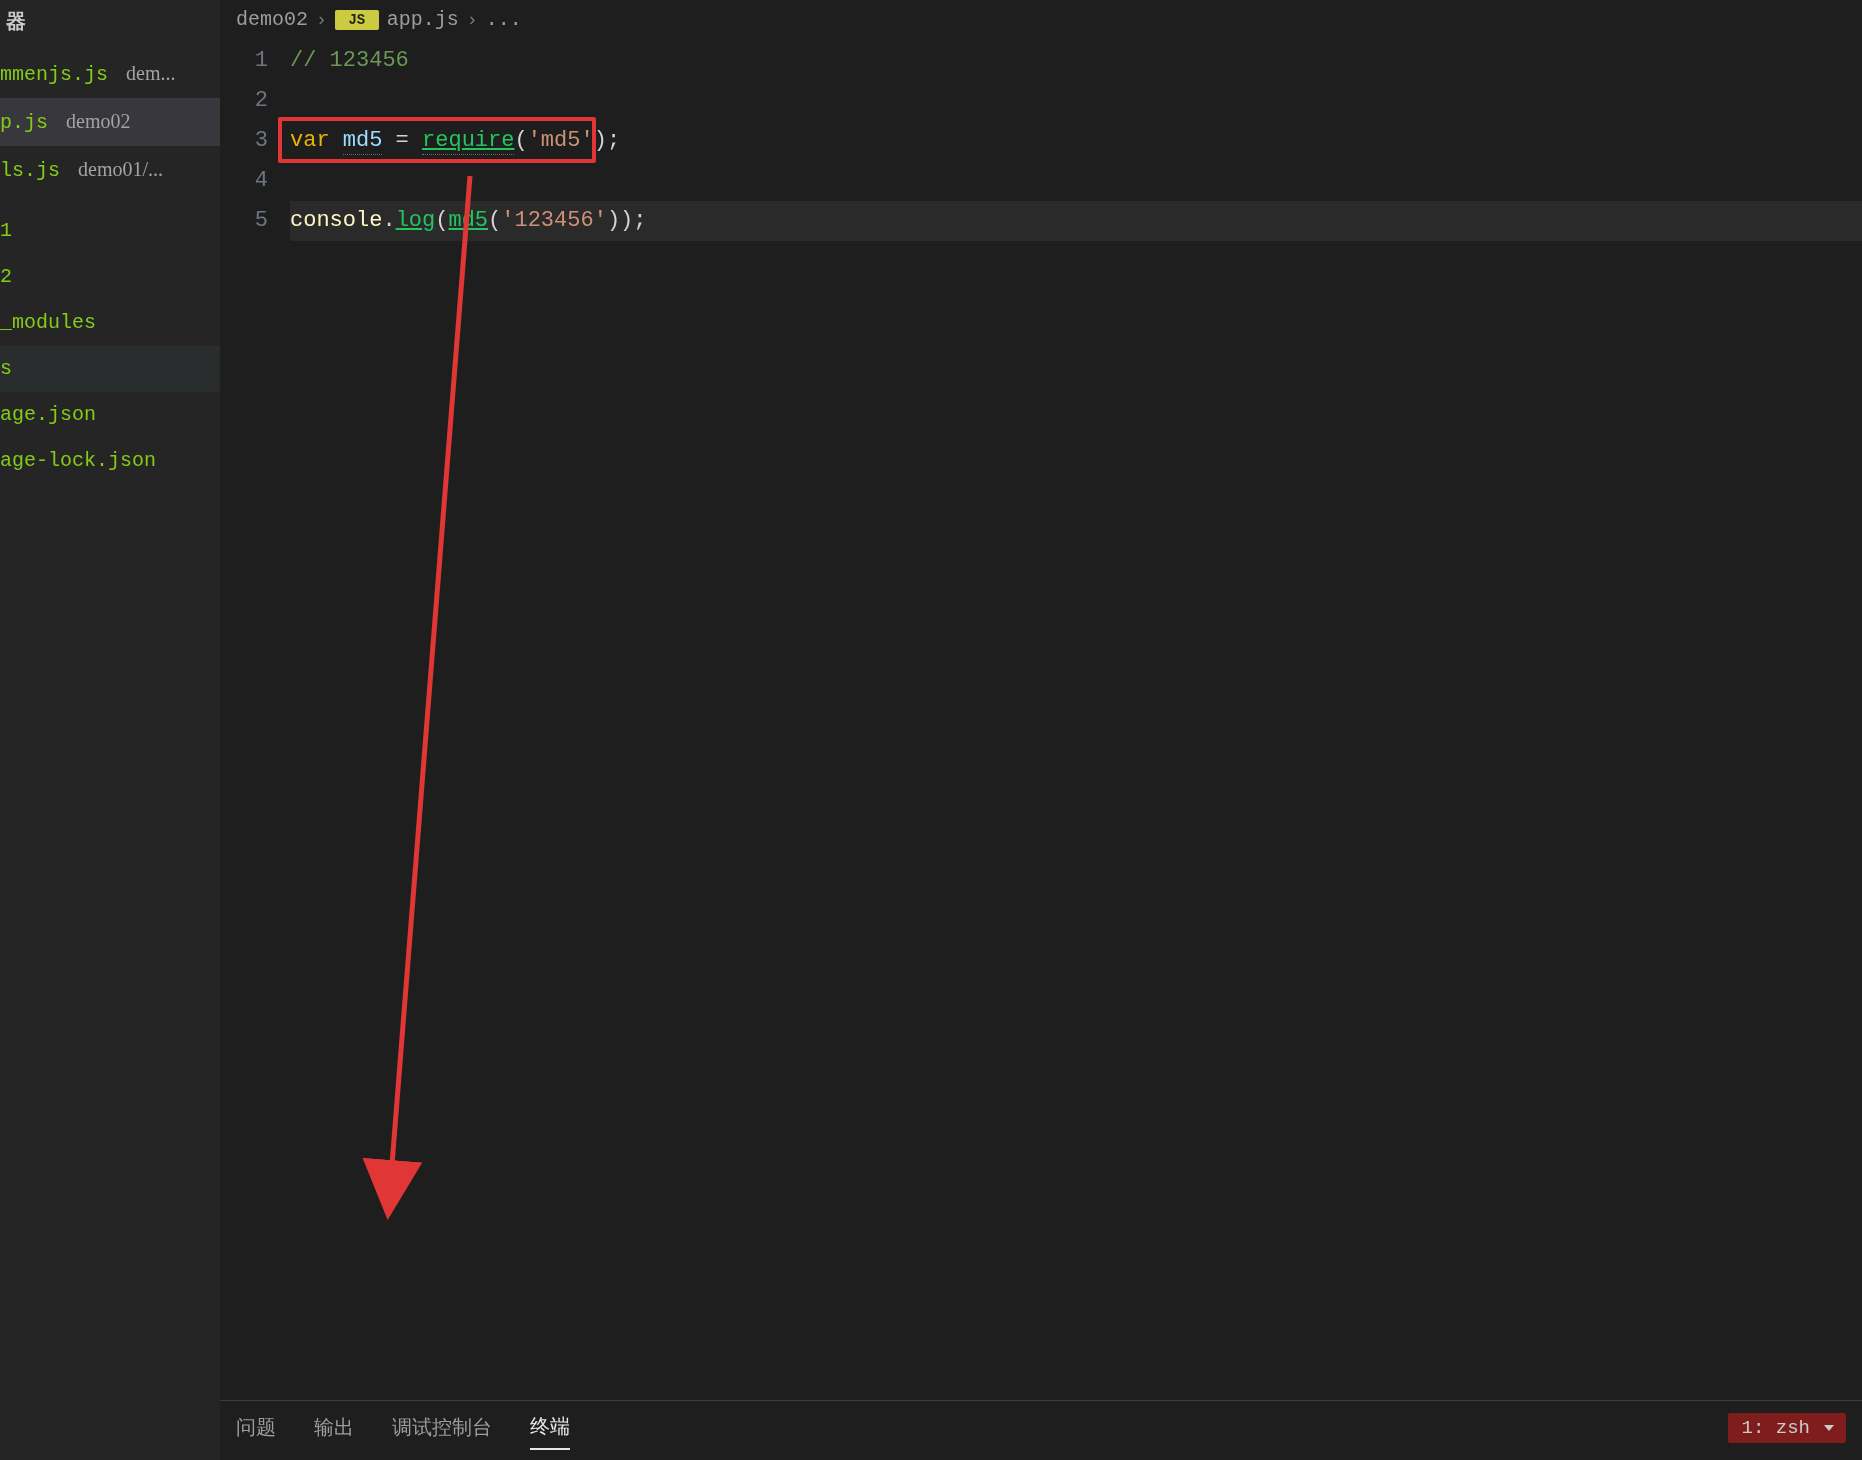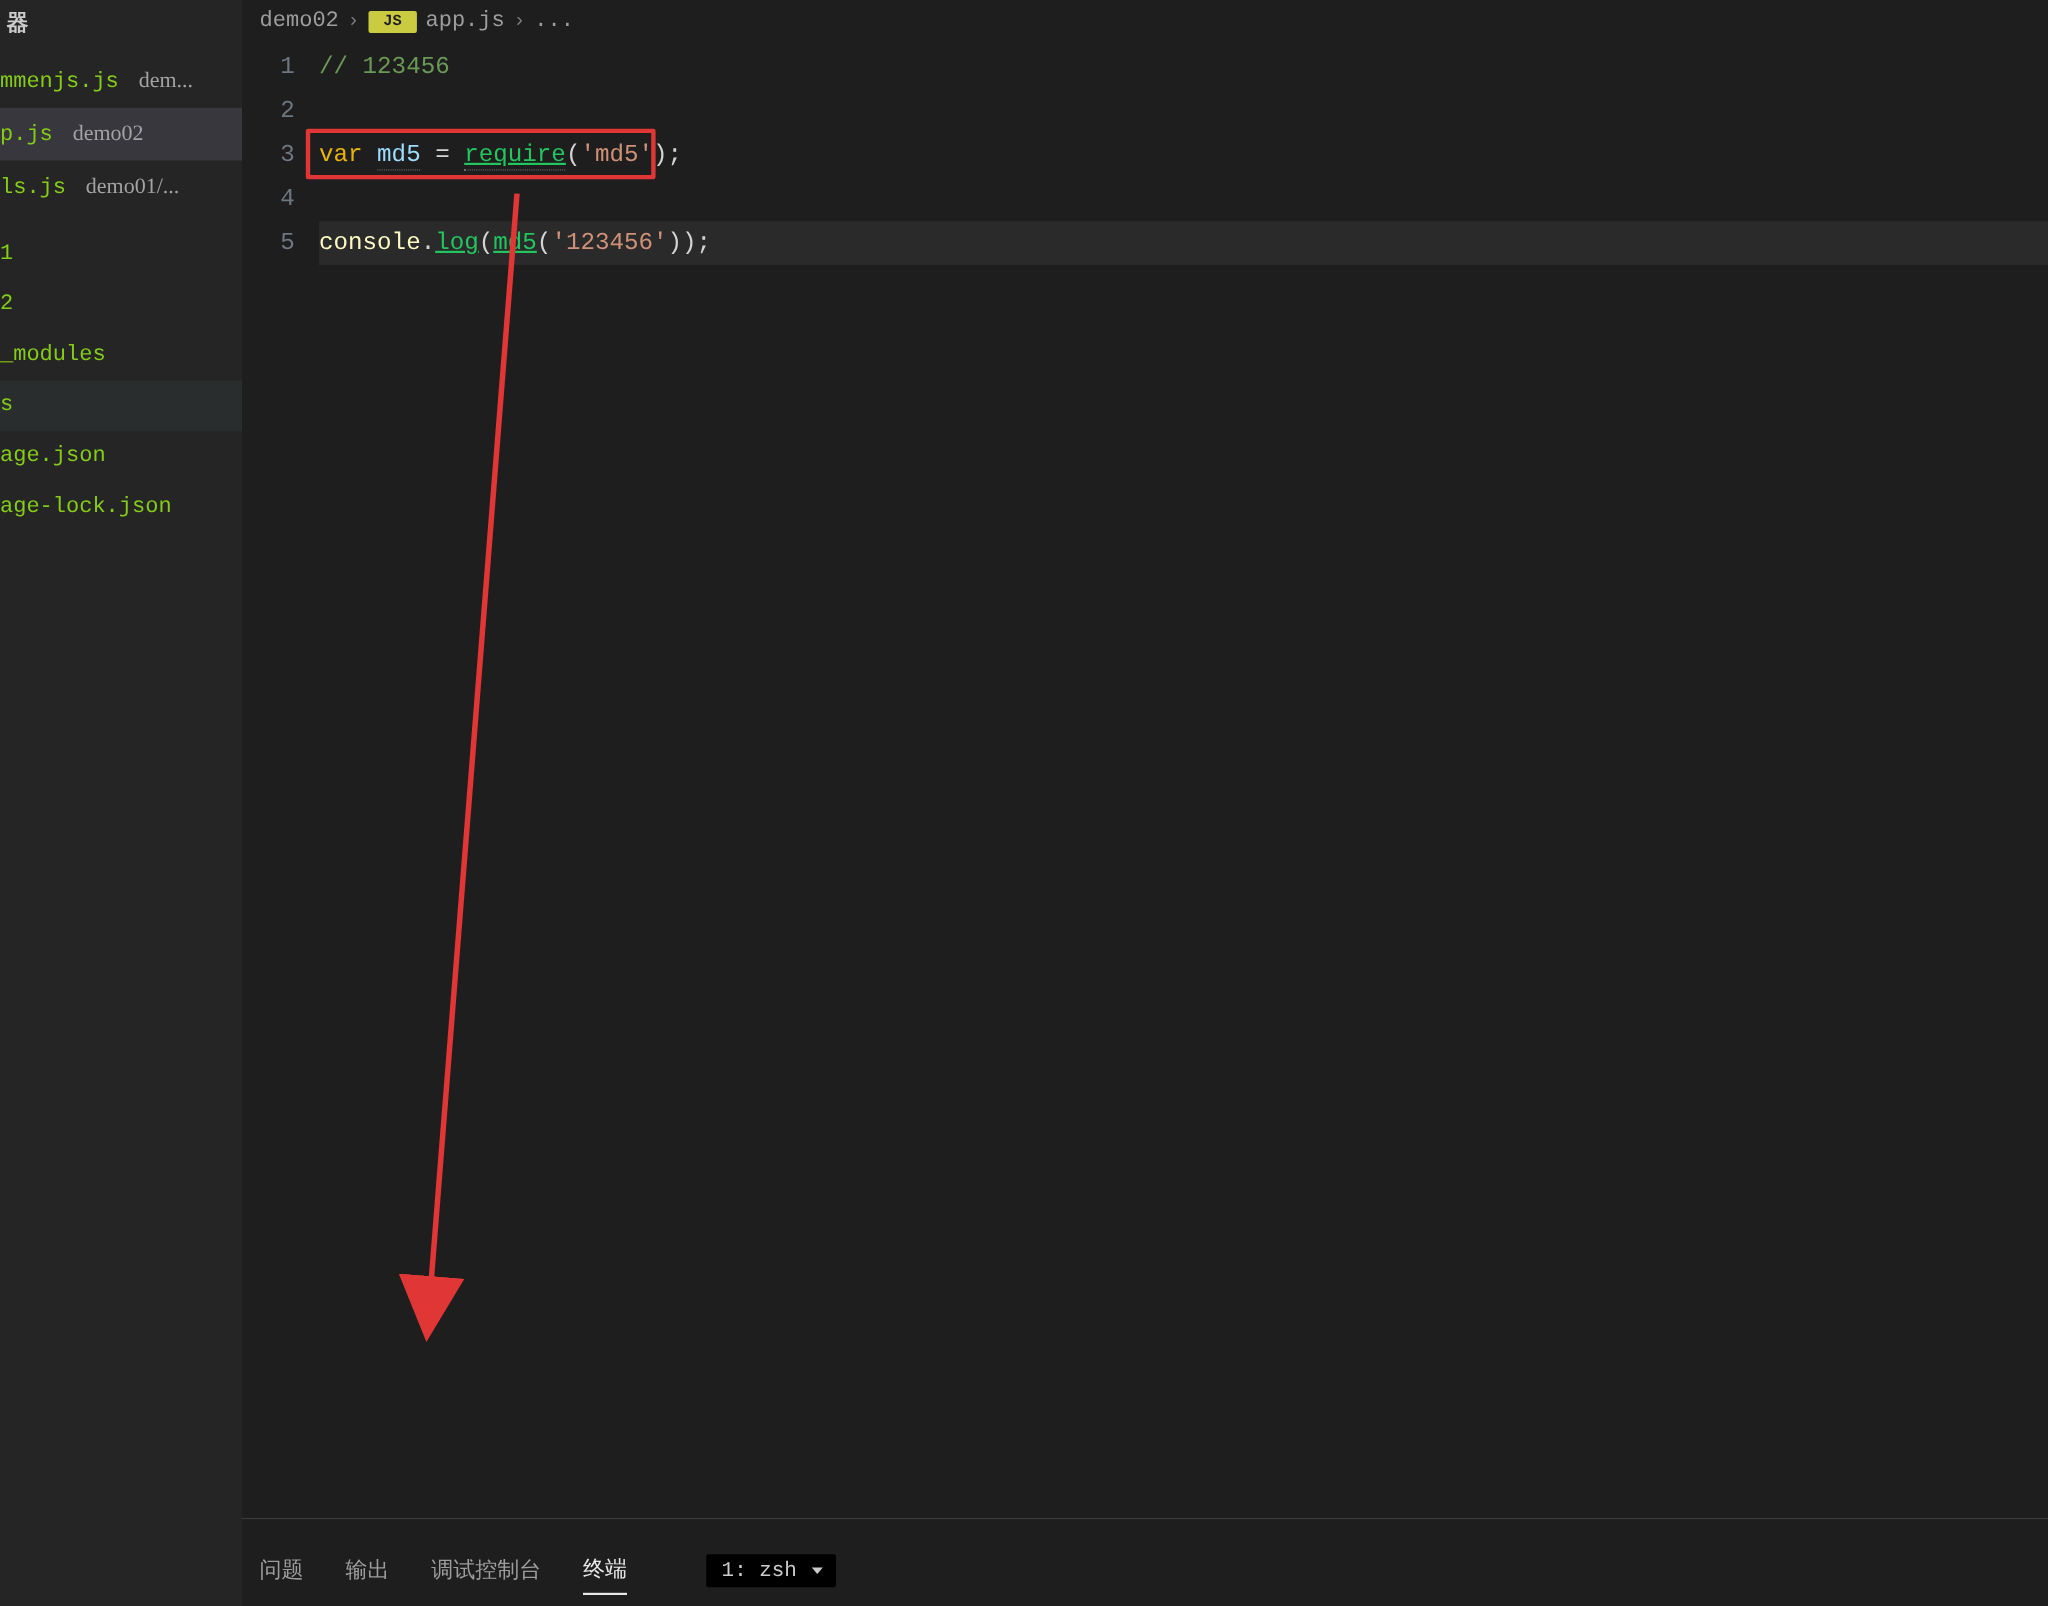--- a/index.html
+++ b/index.html
@@ -117,22 +117,22 @@
     }
     .arrow-svg {
       position: absolute;
       pointer-events: none;
     }
 
     
     .panel {
       border-top: 1px solid #3c3c3c;
       display: flex;
-      flex-direction: row;
-      padding: 24px 16px 10px;
+      flex-direction: column;
+      padding: 4px 16px 10px;
       font-size: 20px;
     }
     .panel-tabs-row {
       display: flex;
       align-items: center;
       gap: 36px;
     }
     .panel-tabs {
       display: flex;
       gap: 38px;
@@ -141,21 +141,21 @@
     }
     .panel-tab { cursor: pointer; padding: 8px 0; }
     .panel-tab.active { color: #e7e7e7; border-bottom: 2px solid #e7e7e7; }
     .panel-spacer { flex: 1; }
     .panel-right {
       display: flex;
       align-items: center;
       gap: 10px;
       color: #cccccc;
       font-size: 19px;
-      background: #000000;
+      background: #7f1d1d;
       padding: 4px 36px 4px 14px;
       border-radius: 2px;
       position: relative;
     }
     .panel-right::after {
       content: "";
       position: absolute;
       right: 12px; top: 50%;
       width: 0; height: 0;
       border-left: 5px solid transparent;

